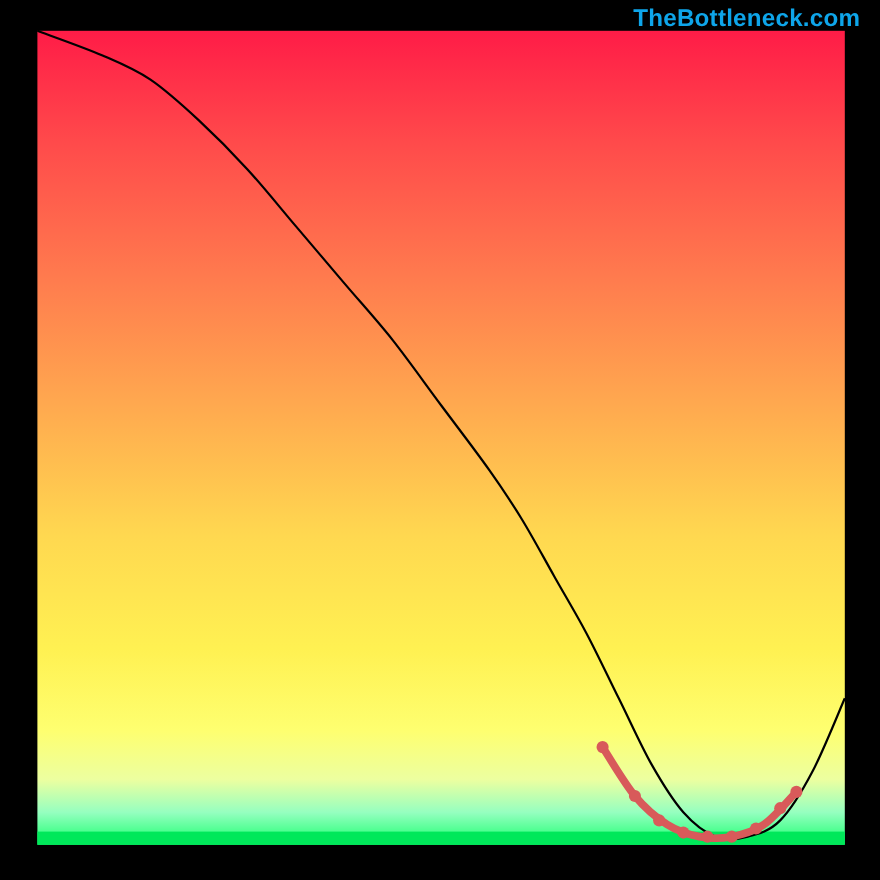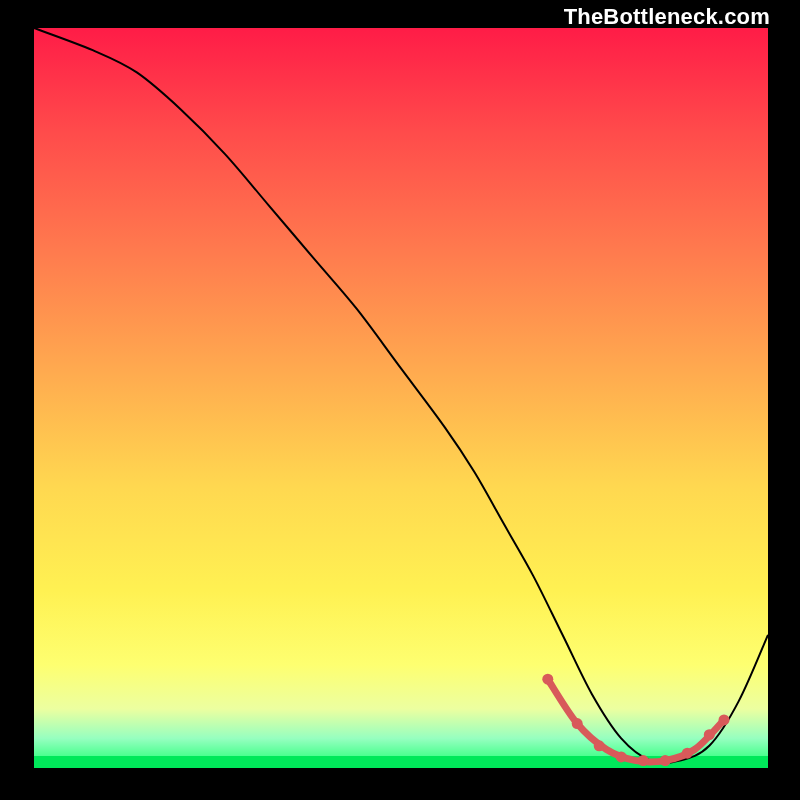--- a/index.html
+++ b/index.html
@@ -7,22 +7,22 @@
     width: 800px;
     height: 800px;
     background: #000;
     position: relative;
     overflow: hidden;
     font-family: Arial, sans-serif;
   }
   .watermark {
     position: absolute;
     top: 4px;
-    right: 30px;
-    color: #ffffff;
+    right: 18px;
+    color: #0ea5e9;
     font-size: 22px;
     font-weight: bold;
     letter-spacing: 0.2px;
     z-index: 20;
   }
   .plot-area {
     position: absolute;
     left: 34px;
     top: 28px;
     width: 734px;

